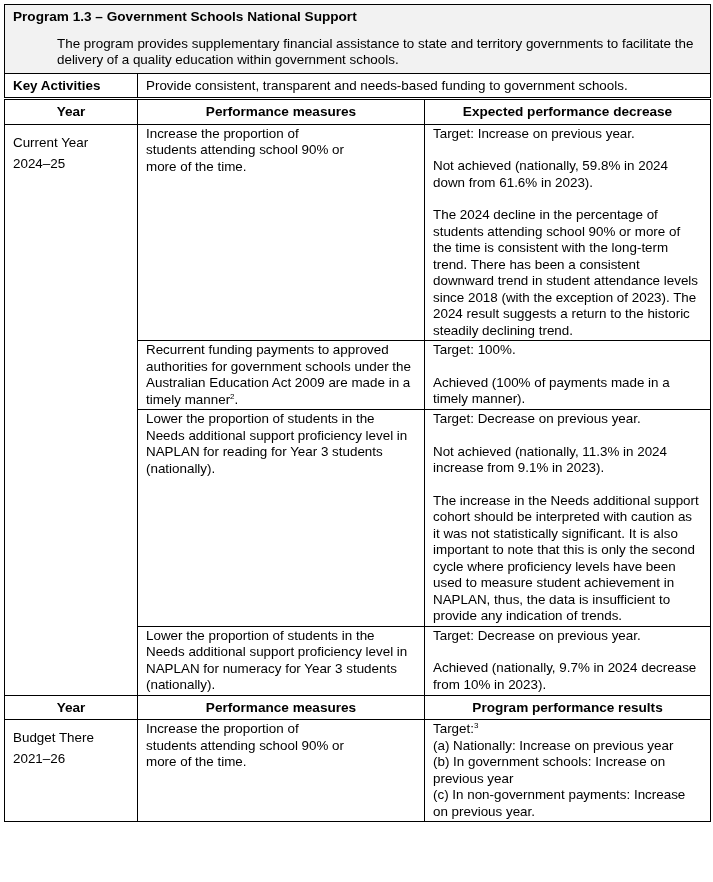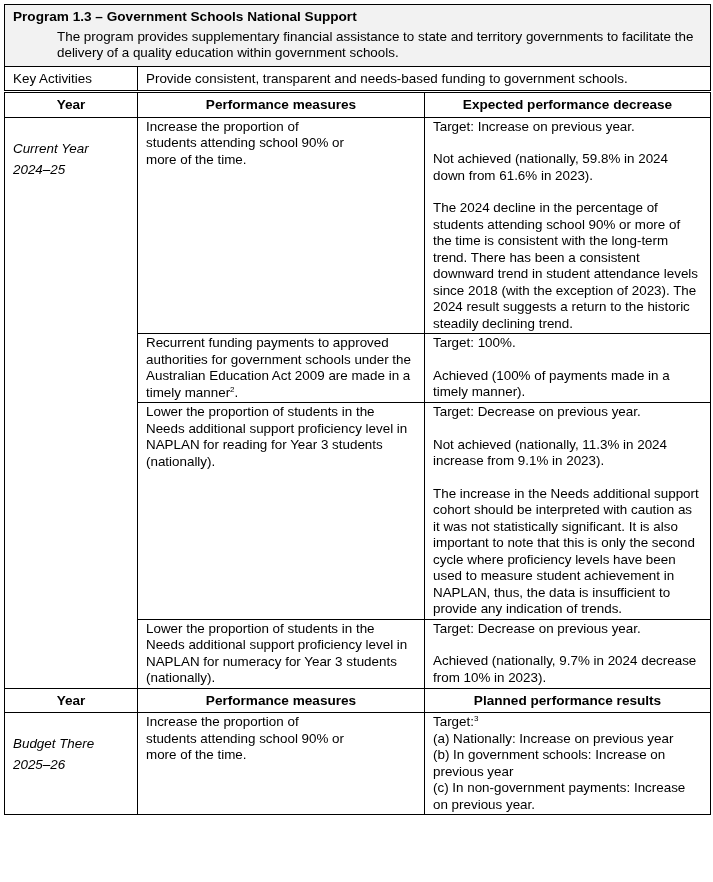--- a/index.html
+++ b/index.html
@@ -1,27 +1,27 @@
 <!DOCTYPE html>
 <html><head>
 <meta charset="utf-8">
 <style>
   html, body { margin: 0; padding: 0; background: #ffffff; }
   body { width: 713px; height: 882px; overflow: hidden; font-family: "Liberation Sans", sans-serif; color: #000; }
   .wrap { position: absolute; left: 4px; top: 4px; width: 706px; }
   table { border-collapse: collapse; width: 706px; table-layout: fixed; font-size: 13.4px; line-height: 16.5px; }
   td { border: 1px solid #000; vertical-align: top; padding: 1px 8px 1px 8px; }
   .prog-head { background: #f2f2f2; padding: 4px 8px 4px 8px; }
-  .prog-title { font-weight: bold; font-size: 13.6px; display: block; margin-bottom: 3px; }
+  .prog-title { font-weight: bold; font-size: 13.6px; display: block; margin-bottom: 10px; }
   .prog-desc { display: block; margin-left: 44px; }
-  .bold { font-weight: normal; margin-left: 6px; }
+  .bold { font-weight: bold; margin-left: 6px; }
   .hdr td { font-weight: bold; padding-top: 4px; padding-bottom: 3px; font-size: 13.6px; text-align: center; }
   .double-top td { border-top: 3px double #000; }
   .ka td { padding-top: 4px; padding-bottom: 3px; }
-  .yearcell { padding-top: 20px; line-height: 21px; font-style: italic; }
+  .yearcell { padding-top: 7px; line-height: 21px; }
   .para { display: block; }
   .gap { display: block; height: 16px; }
   sup { font-size: 8px; line-height: 0; vertical-align: super; }
   .c1 { width: 133px; }
   .c2 { width: 287px; }
   .c3 { width: 286px; }
 </style>
 </head>
 <body>
 
@@ -100,27 +100,27 @@
     <td>
       <span class="para">Target: Decrease on previous year.</span>
       <span class="gap"></span>
       <span class="para">Achieved (nationally, 9.7% in 2024 decrease from 10% in 2023).</span>
     </td>
   </tr>
 
   <tr class="hdr">
     <td>Year</td>
     <td>Performance measures</td>
-    <td>Planned performance results</td>
+    <td>Program performance results</td>
   </tr>
 
   <tr>
     <td class="yearcell">
       <span class="para">Budget There</span>
-      <span class="para">2025–26</span>
+      <span class="para">2021–26</span>
     </td>
     <td>
       <span style="display:block;width:205px;">Increase the proportion of students attending school 90% or more of the time.</span>
     </td>
     <td>
       <span class="para"><span>Target:</span><sup>3</sup></span>
       <span class="para">(a) Nationally: Increase on previous year</span>
       <span class="para">(b) In government schools: Increase on previous year</span>
       <span class="para">(c) In non-government payments: Increase on previous year.</span>
     </td>

